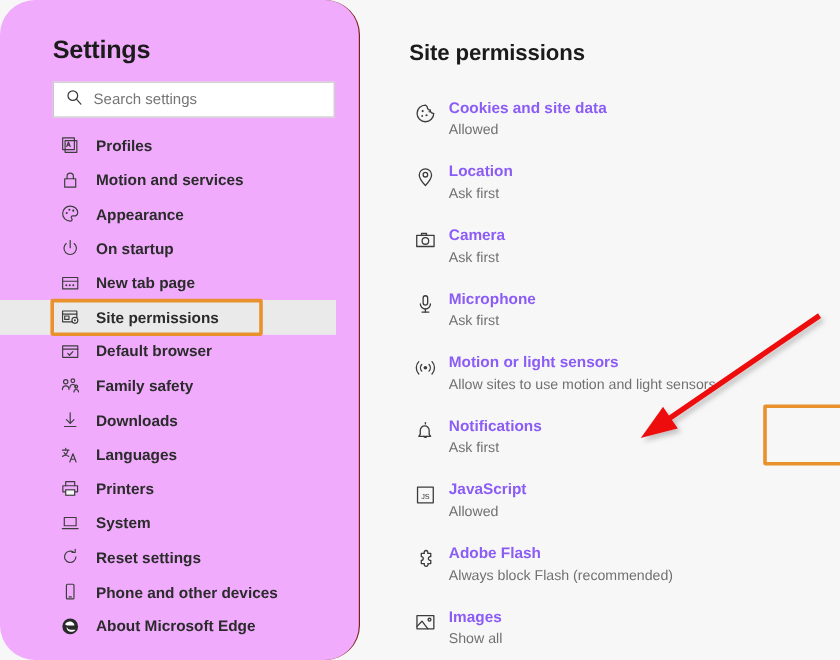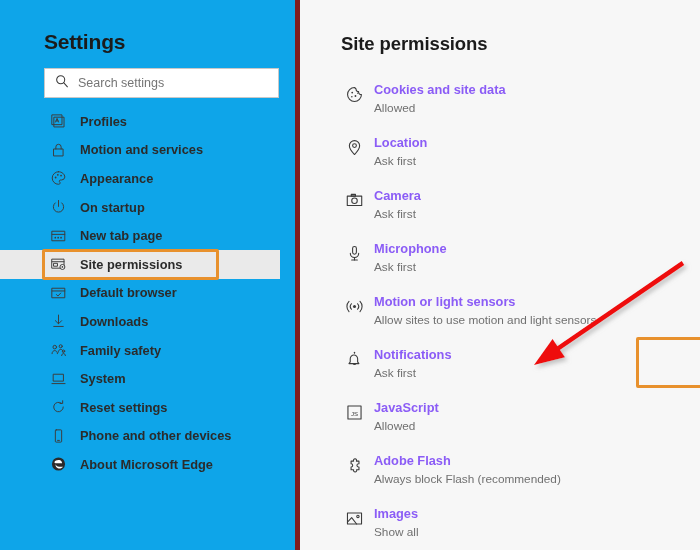--- a/index.html
+++ b/index.html
@@ -7,23 +7,24 @@
     width: 700px; height: 550px;
     font-family: "Liberation Sans", sans-serif;
     background: #F7F7F7;
     overflow: hidden;
   }
   #app { position: relative; width: 700px; height: 550px; display: flex; }
 
   
   #sidebar {
     width: 300px; height: 550px;
-    background: #0ea5e9;
-    border-right: 5px solid #7f1d1d;
+    background: #f0abfc;
+    border-right: 1px solid #7f1d1d;
     position: relative;
+    border-radius: 29px;
   }
   #settings-title {
     position: absolute; left: 44px; top: 30px;
     font-size: 21px; font-weight: 600; color: #1B1B1B;
     letter-spacing: -0.2px;
   }
   #search-box {
     position: absolute; left: 44px; top: 68px;
     width: 235px; height: 30px;
     background: #FFFFFF;
@@ -215,39 +216,58 @@
               <rect x="2.6" y="4.4" width="14.8" height="11.2" fill="none" stroke="#3C3C3C" stroke-width="1.15" stroke-linecap="round" stroke-linejoin="round"></rect>
               <line x1="2.6" y1="7.6" x2="17.4" y2="7.6" fill="none" stroke="#3C3C3C" stroke-width="1.15" stroke-linecap="round" stroke-linejoin="round"></line>
               <path d="M7.6 11.8l1.7 1.8 3.3-3.5" fill="none" stroke="#3C3C3C" stroke-width="1.15" stroke-linecap="round" stroke-linejoin="round"></path>
             </svg>
           </span>
           <span class="nav-label">Default browser</span>
         </div>
         <div class="nav-item">
           <span class="nav-icon">
             <svg width="17" height="17" viewBox="0 0 20 20">
-              <line x1="10" y1="3" x2="10" y2="13" fill="none" stroke="#3C3C3C" stroke-width="1.15" stroke-linecap="round" stroke-linejoin="round"></line>
-              <path d="M6.3 9.6L10 13.3l3.7-3.7" fill="none" stroke="#3C3C3C" stroke-width="1.15" stroke-linecap="round" stroke-linejoin="round"></path>
-              <line x1="4.4" y1="16.4" x2="15.6" y2="16.4" fill="none" stroke="#3C3C3C" stroke-width="1.15" stroke-linecap="round" stroke-linejoin="round"></line>
-            </svg>
-          </span>
-          <span class="nav-label">Downloads</span>
-        </div>
-        <div class="nav-item">
-          <span class="nav-icon">
-            <svg width="17" height="17" viewBox="0 0 20 20">
               <circle cx="5.6" cy="6.6" r="2.1" fill="none" stroke="#3C3C3C" stroke-width="1.15" stroke-linecap="round" stroke-linejoin="round"></circle>
               <path d="M2.4 14.3c0-2.1 1.5-3.6 3.2-3.6s3.2 1.5 3.2 3.6" fill="none" stroke="#3C3C3C" stroke-width="1.15" stroke-linecap="round" stroke-linejoin="round"></path>
               <circle cx="12.6" cy="5.6" r="1.8" fill="none" stroke="#3C3C3C" stroke-width="1.15" stroke-linecap="round" stroke-linejoin="round"></circle>
               <path d="M9.7 12.6c0-1.9 1.3-3.3 2.9-3.3s2.9 1.4 2.9 3.3" fill="none" stroke="#3C3C3C" stroke-width="1.15" stroke-linecap="round" stroke-linejoin="round"></path>
               <circle cx="15.9" cy="11.4" r="1.4" fill="none" stroke="#3C3C3C" stroke-width="1.15" stroke-linecap="round" stroke-linejoin="round"></circle>
               <path d="M13.7 16.6c0-1.4 1-2.4 2.2-2.4s2.2 1 2.2 2.4" fill="none" stroke="#3C3C3C" stroke-width="1.15" stroke-linecap="round" stroke-linejoin="round"></path>
             </svg>
           </span>
           <span class="nav-label">Family safety</span>
+        </div>
+        <div class="nav-item">
+          <span class="nav-icon">
+            <svg width="17" height="17" viewBox="0 0 20 20">
+              <line x1="10" y1="3" x2="10" y2="13" fill="none" stroke="#3C3C3C" stroke-width="1.15" stroke-linecap="round" stroke-linejoin="round"></line>
+              <path d="M6.3 9.6L10 13.3l3.7-3.7" fill="none" stroke="#3C3C3C" stroke-width="1.15" stroke-linecap="round" stroke-linejoin="round"></path>
+              <line x1="4.4" y1="16.4" x2="15.6" y2="16.4" fill="none" stroke="#3C3C3C" stroke-width="1.15" stroke-linecap="round" stroke-linejoin="round"></line>
+            </svg>
+          </span>
+          <span class="nav-label">Downloads</span>
+        </div>
+        <div class="nav-item">
+          <span class="nav-icon">
+            <svg width="17" height="17" viewBox="0 0 20 20">
+              <path d="M2.4 5.4h6.4M5.6 3.6v1.8M7.6 5.4c0 2.8-2.2 5.2-5.2 6.1M4 7.8c.9 2 2.6 3.3 4.6 3.8" fill="none" stroke="#3C3C3C" stroke-width="1.15" stroke-linecap="round" stroke-linejoin="round"></path>
+              <path d="M9.6 17l3.1-8 3.1 8M10.8 14.4h3.8" fill="none" stroke="#3C3C3C" stroke-width="1.15" stroke-linecap="round" stroke-linejoin="round"></path>
+            </svg>
+          </span>
+          <span class="nav-label">Languages</span>
+        </div>
+        <div class="nav-item">
+          <span class="nav-icon">
+            <svg width="17" height="17" viewBox="0 0 20 20">
+              <path d="M5.6 7.4V3.3h8.8v4.1" fill="none" stroke="#3C3C3C" stroke-width="1.15" stroke-linecap="round" stroke-linejoin="round"></path>
+              <rect x="2.8" y="7.4" width="14.4" height="6" fill="none" stroke="#3C3C3C" stroke-width="1.15" stroke-linecap="round" stroke-linejoin="round"></rect>
+              <rect x="5.6" y="11.4" width="8.8" height="5.3" fill="#F7F7F7" stroke="#3C3C3C" stroke-width="1.15"></rect>
+            </svg>
+          </span>
+          <span class="nav-label">Printers</span>
         </div>
         <div class="nav-item">
           <span class="nav-icon">
             <svg width="17" height="17" viewBox="0 0 20 20">
               <rect x="4.2" y="4.4" width="11.6" height="8.1" fill="none" stroke="#3C3C3C" stroke-width="1.15" stroke-linecap="round" stroke-linejoin="round"></rect>
               <line x1="2.3" y1="15.4" x2="17.7" y2="15.4" fill="none" stroke="#3C3C3C" stroke-width="1.15" stroke-linecap="round" stroke-linejoin="round"></line>
             </svg>
           </span>
           <span class="nav-label">System</span>
         </div>

